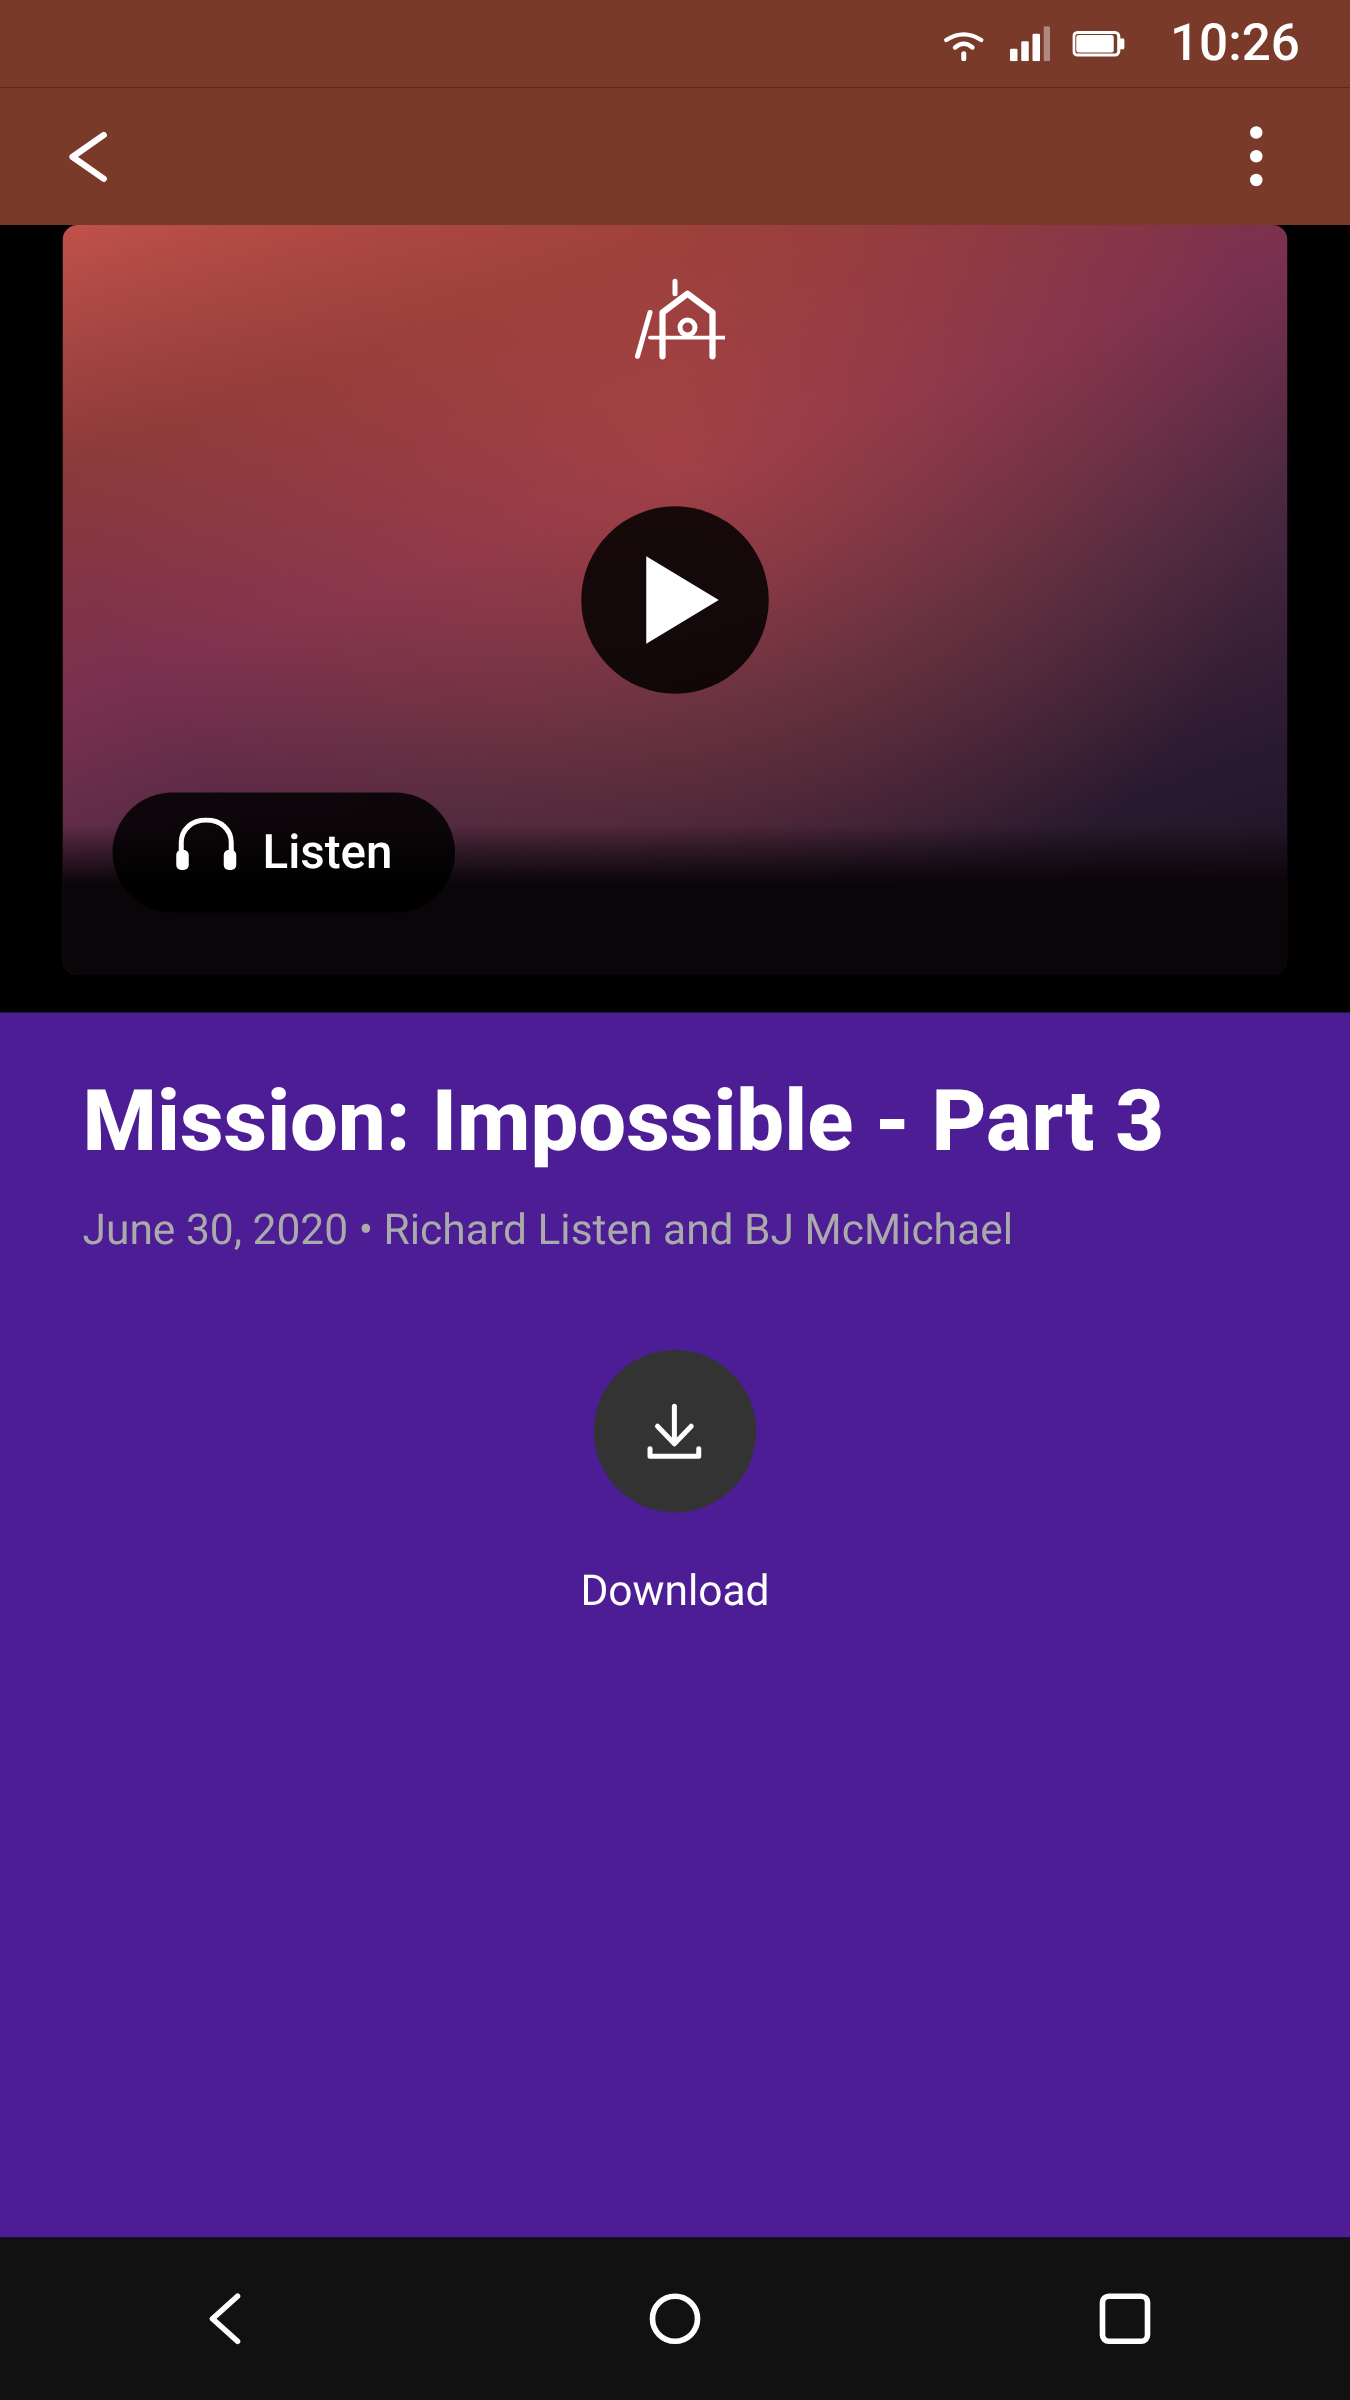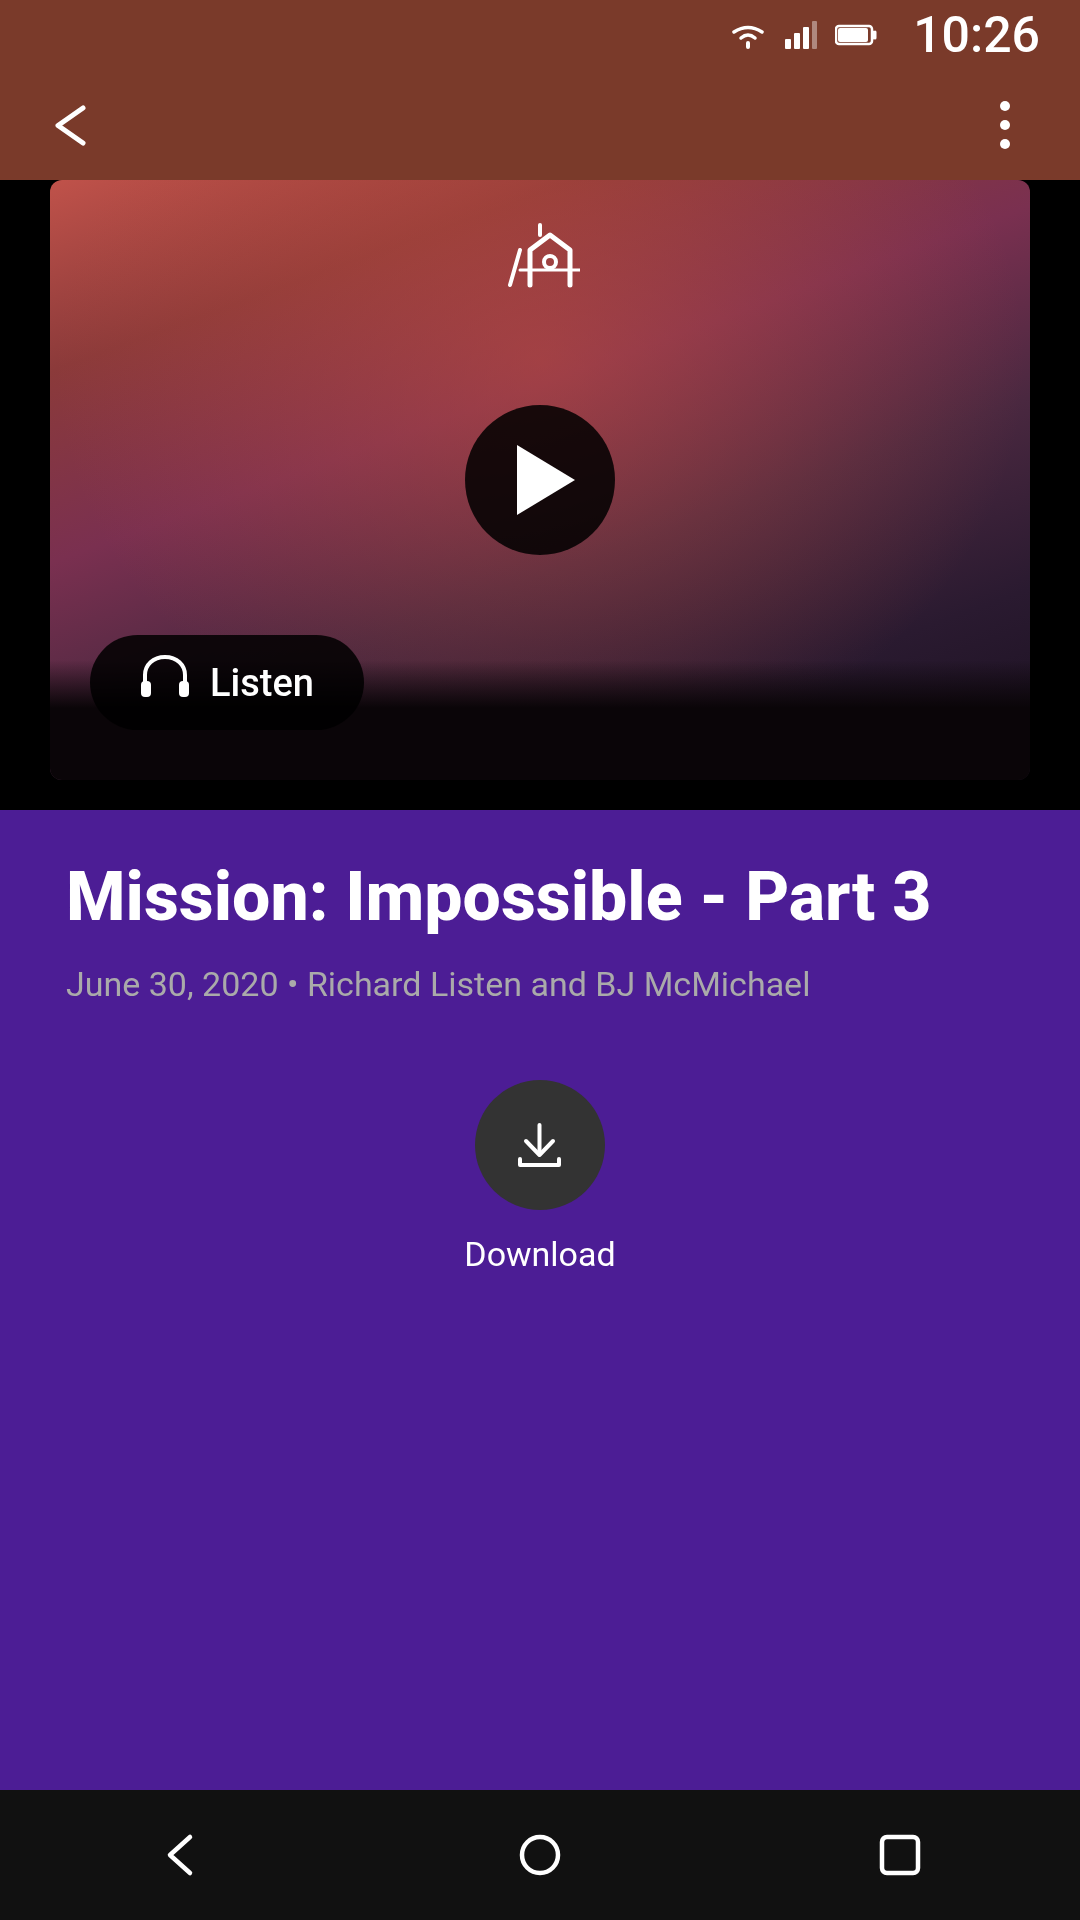--- a/index.html
+++ b/index.html
@@ -30,21 +30,21 @@
       z-index: 10;
     }
 
     .status-icons {
       display: flex;
       align-items: center;
       gap: 18px;
     }
 
     .status-time {
-      font-size: 50px;
+      font-size: 41px;
       font-weight: 500;
       color: #fff;
       margin-left: 16px;
     }
 
     
     .top-nav {
       position: absolute;
       top: 70px;
       left: 0;
@@ -239,20 +239,21 @@
       border-radius: 50%;
       display: flex;
       align-items: center;
       justify-content: center;
     }
 
     .action-label {
       font-size: 34px;
       color: #fff;
       white-space: nowrap;
+      margin-top: 19px;
     }
 
     
     .action-icon {
       width: 55px;
       height: 55px;
       stroke: #fff;
       fill: none;
       stroke-width: 3;
       stroke-linecap: round;

